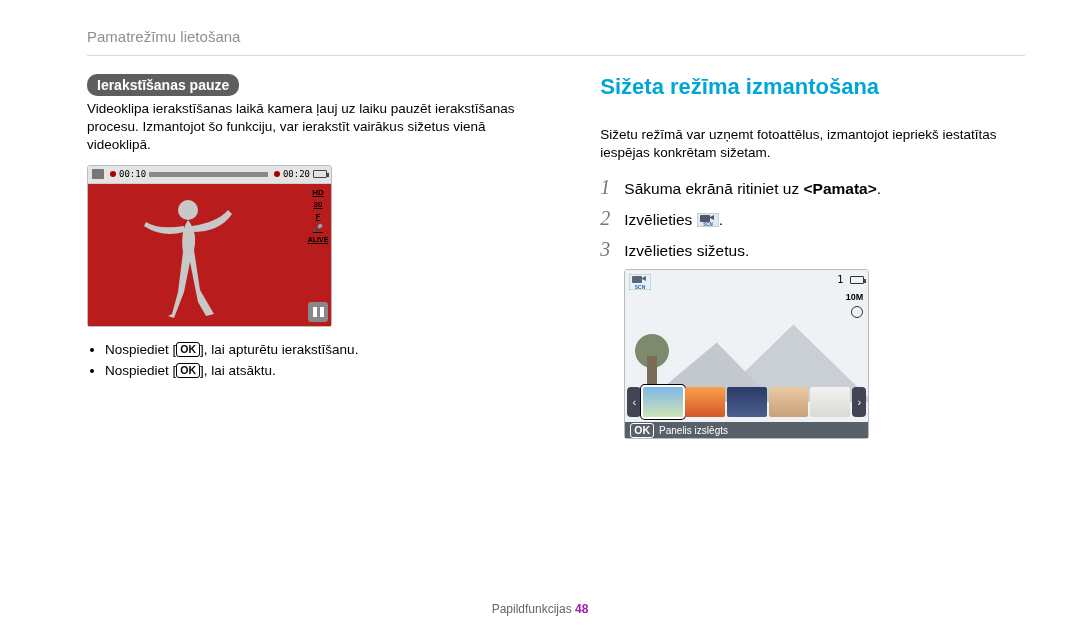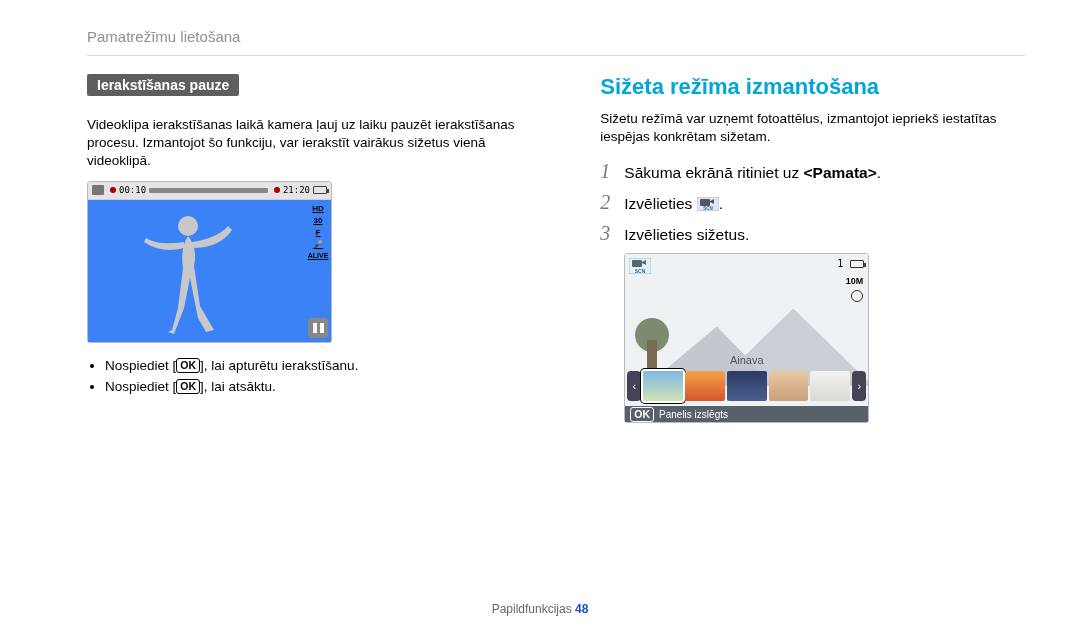--- a/index.html
+++ b/index.html
@@ -5,43 +5,43 @@
   * { margin: 0; padding: 0; box-sizing: border-box; }
   html, body { width: 1080px; height: 630px; font-family: Arial, Helvetica, sans-serif; background: #fff; color: #000; }
   .page { position: relative; width: 1080px; height: 630px; padding: 28px 55px 20px 87px; }
   .breadcrumb { font-size: 15px; color: #8f8f8f; margin-bottom: 10px; }
   .hr { border: none; border-top: 1px solid #d9d9d9; margin-bottom: 18px; }
   .columns { display: flex; gap: 50px; }
   .col-left { width: 480px; }
   .col-right { width: 440px; }
 
   
-  .pill { display: inline-block; background: #5e5e5e; color: #fff; font-size: 14px; font-weight: bold; padding: 3px 10px; border-radius: 2px; margin-bottom: 20px; }
+  .pill { display: inline-block; background: #5e5e5e; color: #fff; font-size: 14px; font-weight: bold; padding: 3px 10px; border-radius: 10px; margin-bottom: 4px; }
   .bodytext { font-size: 13.5px; line-height: 1.35; margin-bottom: 10px; }
 
   .lcd-wrap { width: 245px; border: 1px solid #bbb; border-radius: 3px; margin-top: 4px; margin-bottom: 12px; }
-  .lcd { width: 100%; height: 160px; position: relative; background: #3b82f6; }
+  .lcd { width: 100%; height: 160px; position: relative; background: #b91c1c; }
   .lcd-top { position: absolute; top: 0; left: 0; right: 0; height: 18px; background: #e4e4e4; border-bottom: 1px solid #cfcfcf; display: flex; align-items: center; padding: 0 4px; font-size: 9px; font-family: monospace; }
   .top-icon { width: 12px; height: 10px; background: #777; margin-right: 3px; border-radius: 1px; }
   .rec-dot { width: 6px; height: 6px; background: #a00; border-radius: 50%; margin: 0 3px; }
   .prog { flex: 1; height: 5px; background: #888; margin: 0 3px; border-radius: 1px; }
   .batt { width: 14px; height: 8px; border: 1px solid #444; border-radius: 1px; margin-left: 3px; position: relative; }
   .batt::after { content:''; position:absolute; right:-3px; top:2px; width:2px; height:4px; background:#444; }
   .lcd-body { position:absolute; top:18px; left:0; right:0; bottom:0; display:flex; }
   .skater { flex:1; position:relative; }
   .skater svg { position:absolute; top:8px; left:40px; }
   .right-strip { width:26px; display:flex; flex-direction:column; align-items:center; gap:3px; padding-top:4px; font-size:8px; font-weight:bold;text-decoration:underline; }
   .pause-btn { width:20px; height:20px; background:#888; border-radius:3px; display:flex; justify-content:center; align-items:center; gap:3px; margin-top:auto; margin-bottom:4px;}
   .pause-btn span { width:4px; height:10px; background:#fff; }
 
   .bullets { list-style: disc; padding-left: 18px; font-size: 13.5px; line-height: 1.6; margin-top: 12px; }
   .ok-chip { display:inline-block; border:1.5px solid #000; border-radius:3px; font-size:10.5px; font-weight:bold; padding:0 3px; line-height:13px; vertical-align:1px; }
 
   
-  .h2 { font-size: 22px; font-weight: bold; color: #00a6d8; margin-bottom: 10px; }
+  .h2 { font-size: 22px; font-weight: bold; color: #00a6d8; margin-bottom: 26px; }
   .steps { margin-top: 14px; }
   .step { display:flex; align-items:baseline; gap:10px; font-size:15.5px; margin-bottom: 8px; }
   .step-num { font-style: italic; font-size: 20px; color: #777; font-family: Georgia, serif; width:14px; }
   .scn-icon { display:inline-block; width:22px; height:14px; vertical-align:-2px; }
 
   .lcd2-wrap { width: 245px; border:1px solid #bbb; border-radius:3px; margin-top: 8px; margin-left: 24px; }
   .lcd2 { width:100%; height:168px; position:relative; background:#eef2f5; overflow:hidden; }
   .sky { position:absolute; inset:0; background:#eef2f5; }
   .mountain1 { position:absolute; bottom:36px; left:88px; width:160px; height:78px; background:#c9cfd4; clip-path: polygon(50% 0, 100% 100%, 0 100%); }
   .mountain2 { position:absolute; bottom:36px; left:20px; width:130px; height:60px; background:#c2c8cd; clip-path: polygon(55% 0, 100% 100%, 0 100%); }
@@ -54,21 +54,21 @@
   .thumb.sel { outline:2px solid #fff; box-shadow:0 0 0 3px #000; }
   .ok-bar { position:absolute; bottom:0; left:0; right:0; height:16px; background:#58606a; color:#fff; font-size:10px; display:flex; align-items:center; gap:5px; padding:0 5px;}
   .ok-bar .ok-chip { border-color:#fff; color:#fff; }
 
   .lcd2-top-left { position:absolute; top:4px; left:4px; width:22px; height:16px; }
   .lcd2-top-right { position:absolute; top:4px; right:4px; display:flex; align-items:center; gap:4px; font-size:10px; font-family:monospace;}
   .r-16m { position:absolute; top:22px; right:5px; font-size:9px; font-weight:bold;}
   .r-globe { position:absolute; top:36px; right:5px; width:12px; height:12px; border:1.2px solid #333; border-radius:50%;}
 
   .footer { position:absolute; bottom:14px; left:0; right:0; text-align:center; font-size:12px; color:#666;}
-  .footer b { color:#1d4ed8; }
+  .footer b { color:#a21caf; }
 </style>
 </head>
 <body>
 
 <div class="page">
   <div class="breadcrumb">Pamatrežīmu lietošana</div>
   <hr class="hr">
 
   <div class="columns">
 
@@ -77,21 +77,21 @@
       <div class="bodytext">Videoklipa ierakstīšanas laikā kamera ļauj uz laiku pauzēt ierakstīšanas procesu. Izmantojot šo funkciju, var ierakstīt vairākus sižetus vienā videoklipā.</div>
 
       <div class="lcd-wrap">
         <div class="lcd">
           <div class="lcd-top">
             <div class="top-icon"></div>
             <div class="rec-dot"></div>
             <span>00:10</span>
             <div class="prog"></div>
             <div class="rec-dot" style="background:#a00"></div>
-            <span>21:20</span>
+            <span>00:20</span>
             <div class="batt"></div>
           </div>
           <div class="lcd-body">
             <div class="skater">
               <svg width="120" height="130" viewBox="0 0 120 130">
                 <g fill="#c8c8c8">
                   <circle cx="60" cy="18" r="10"></circle>
                   <path d="M60 28 Q52 40 55 60 L50 100 L44 122 L40 124 L46 126 L56 100 L62 70 L70 110 L78 124 L86 122 L72 98 L66 58 Q70 40 60 28 Z"></path>
                   <path d="M56 34 Q30 38 18 30 L16 34 Q34 46 56 40 Z"></path>
                   <path d="M64 34 Q90 30 100 18 L104 22 Q92 40 64 40 Z"></path>
@@ -167,21 +167,20 @@
                 <text x="11" y="14.5" font-size="5" text-anchor="middle" fill="#2a6aa8" font-weight="bold">SCN</text>
               </svg>
           </div>
           <div class="lcd2-top-right">
             <span>1</span>
             <div class="batt" style="border-color:#333"></div>
           </div>
           <div class="r-16m">10M</div>
           <div class="r-globe"></div>
 
-          <div class="label-ainava">Ainava</div>
 
           <div class="thumb-row">
             <div class="arrow-lr">‹</div>
             <div class="thumb sel" style="background:linear-gradient(#7fb7e6,#cfe3b6)"></div>
             <div class="thumb" style="background:linear-gradient(#f7a14a,#d5562a)"></div>
             <div class="thumb" style="background:linear-gradient(#2b3a66,#4a5f8e)"></div>
             <div class="thumb" style="background:linear-gradient(#e8c9a4,#caa079)"></div>
             <div class="thumb" style="background:linear-gradient(#f2f2f0,#d9dad2)"></div>
             <div class="arrow-lr">›</div>
           </div>

